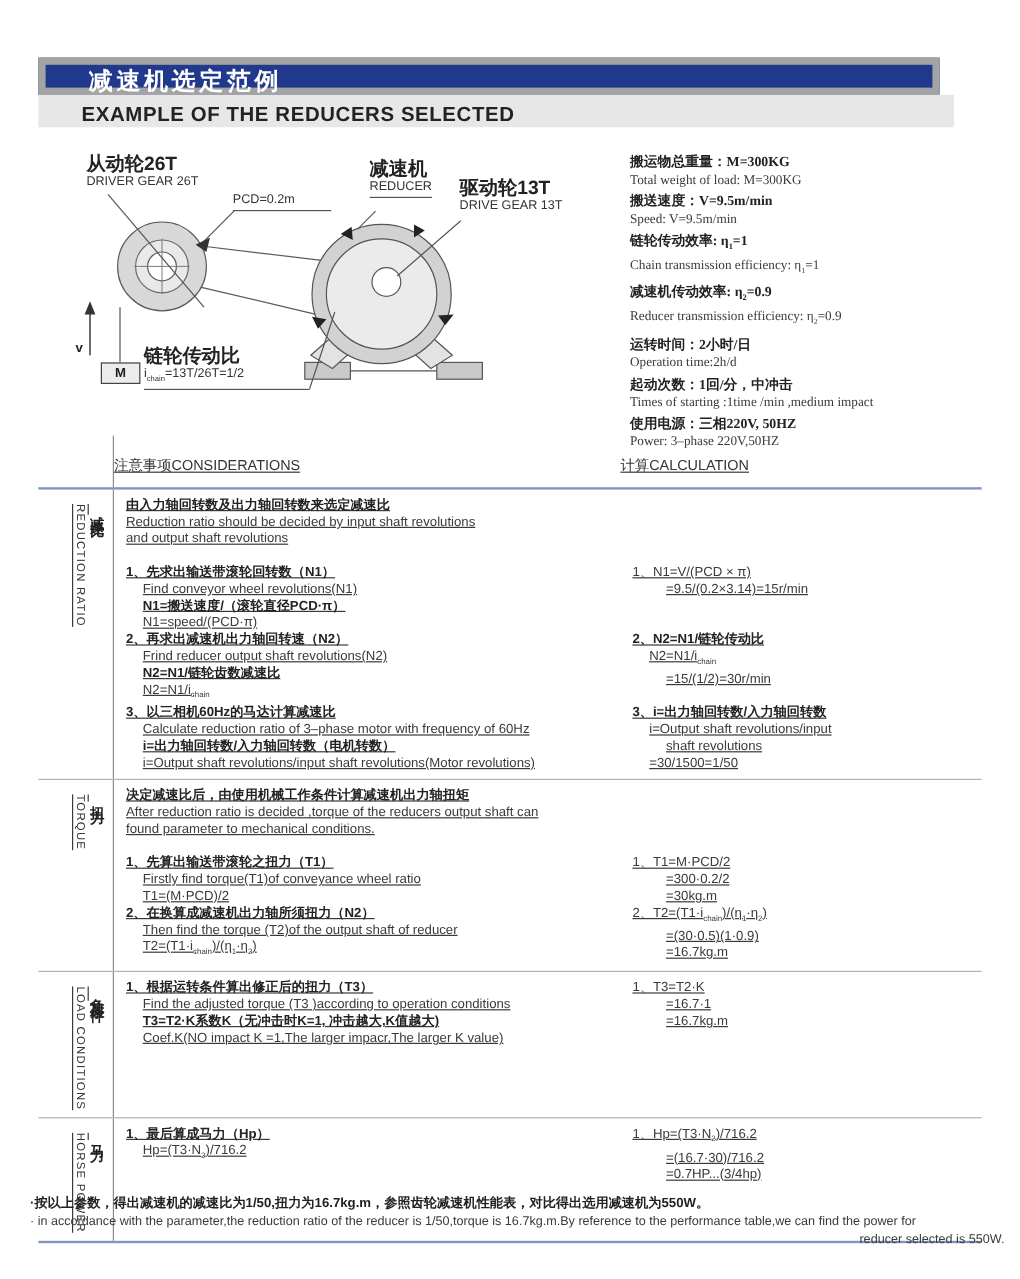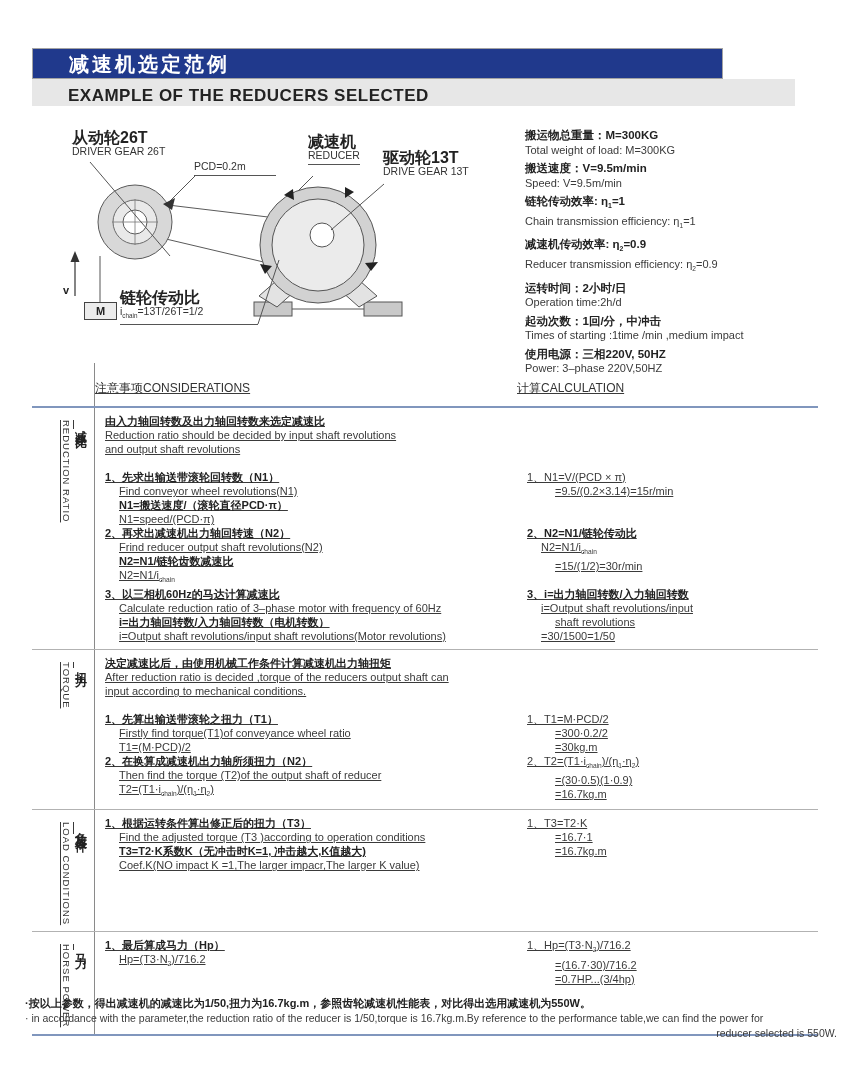--- a/index.html
+++ b/index.html
@@ -1,39 +1,39 @@
 <!DOCTYPE html>
 <html><head>
 <meta charset="utf-8">
 <style>
   * { margin:0; padding:0; box-sizing:border-box; }
   body { background:#fff; font-family:"Liberation Sans","DejaVu Sans",sans-serif; color:#3a3a3a; }
   .page { position:relative; width:850px; height:1066px; background:#ffffff; overflow:hidden; }
 
   
-  .hdr-blue { position:absolute; left:32px; top:48px; width:691px; height:31px;
-              background:#20398c; border:1px solid #a3a3a3; display:flex; align-items:flex-end; }
+  .hdr-blue { position:absolute; left:32px; top:48px; width:751px; height:31px;
+              background:#20398c; border:6px solid #a3a3a3; display:flex; align-items:flex-start; }
   .hdr-blue .t { color:#fff; font-size:20px; font-weight:bold; letter-spacing:3px; padding-left:36px; }
   .hdr-gray { position:absolute; left:32px; top:79px; width:763px; height:27px;
               background:#e7e7e7; display:flex; align-items:flex-end; }
   .hdr-gray .t { color:#222; font-size:17px; font-weight:bold; letter-spacing:0.5px; padding-left:36px; }
 
   
   .diagram { position:absolute; left:32px; top:118px; width:492px; height:246px; }
   .diagram svg { position:absolute; left:0; top:0; }
   .dlabel { position:absolute; font-size:10.5px; line-height:13px; color:#333; white-space:nowrap; }
   .dlabel .zh { font-weight:bold; font-size:16px; line-height:15px; color:#222; }
   .ul { border-bottom:1.2px solid #555; padding-bottom:2px; }
   .mbox { position:absolute; left:52px; top:184px; width:33px; height:18px; background:#ececec;
           border:1.2px solid #444; display:flex; align-items:center; justify-content:center;
           font-size:11px; font-weight:bold; color:#222; }
   .vlab { position:absolute; left:31px; top:166px; font-size:11px; font-weight:bold; color:#222; }
 
   
-  .specs { position:absolute; left:525px; top:124px; width:315px; font-size:11px; line-height:14.5px; }
+  .specs { position:absolute; left:525px; top:124px; width:315px; font-size:11px; line-height:14.5px;font-family:Liberation Serif, serif; }
   .specs .ln { min-height:14.5px; }
   .specs .ln.zh { font-weight:bold; font-size:11.5px; color:#222; margin-top:4px; }
 
   
   .ctable { position:absolute; left:32px; top:363px; width:786px; }
   .trow { display:grid; grid-template-columns:63px 422px 1fr;text-decoration:underline; }
   .thead { height:45px; border-bottom:2px solid #8096bd; }
   .thead .cell { display:flex; align-items:flex-end; padding-bottom:9px; font-size:12px; color:#333; }
   .lblcell { border-right:1px solid #8a8a8a; }
   .section { border-bottom:1px solid #b2b2b2; }
@@ -204,21 +204,21 @@
         </div>
       </div>
       <div class="trow section" style="min-height: 160px;">
         <div class="lblcell lbl">
           <div class="lz">扭力</div>
           <div class="le">TORQUE</div>
         </div>
         <div class="cell body">
           <div class="ln ind0 zh">决定减速比后，由使用机械工作条件计算减速机出力轴扭矩</div>
           <div class="ln ind0">After reduction ratio is decided ,torque of the reducers output shaft can</div>
-          <div class="ln ind0">input according to mechanical conditions.</div>
+          <div class="ln ind0">found parameter to mechanical conditions.</div>
           <div class="ln ind0"></div>
           <div class="ln ind0 zh">1、先算出输送带滚轮之扭力（T1）</div>
           <div class="ln ind1">Firstly find torque(T1)of conveyance wheel ratio</div>
           <div class="ln ind1">T1=(M·PCD)/2</div>
           <div class="ln ind0 zh">2、在换算成减速机出力轴所须扭力（N2）</div>
           <div class="ln ind1">Then find the torque (T2)of the output shaft of reducer</div>
           <div class="ln ind1">T2=(T1·i<sub>chain</sub>)/(η<sub>1</sub>·η<sub>2</sub>)</div>
         </div>
         <div class="cell body">
           <div class="ln ind0"></div>

